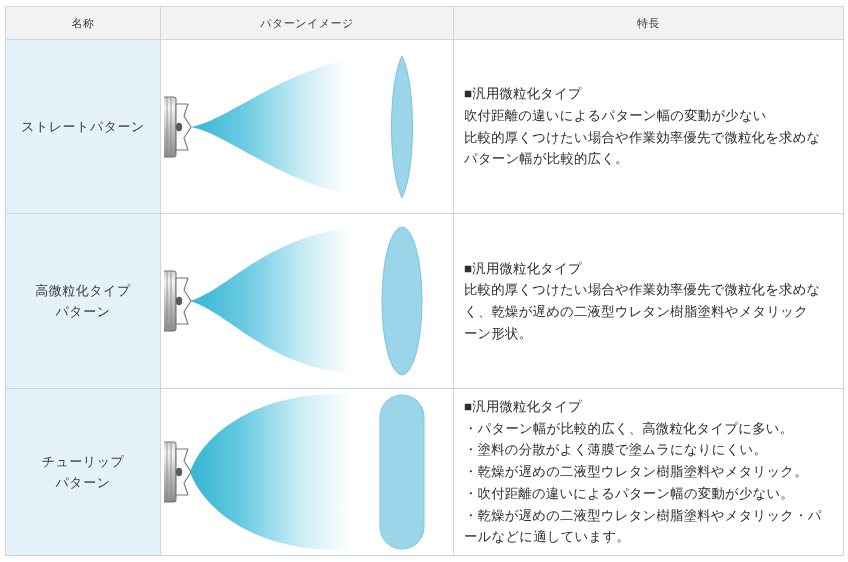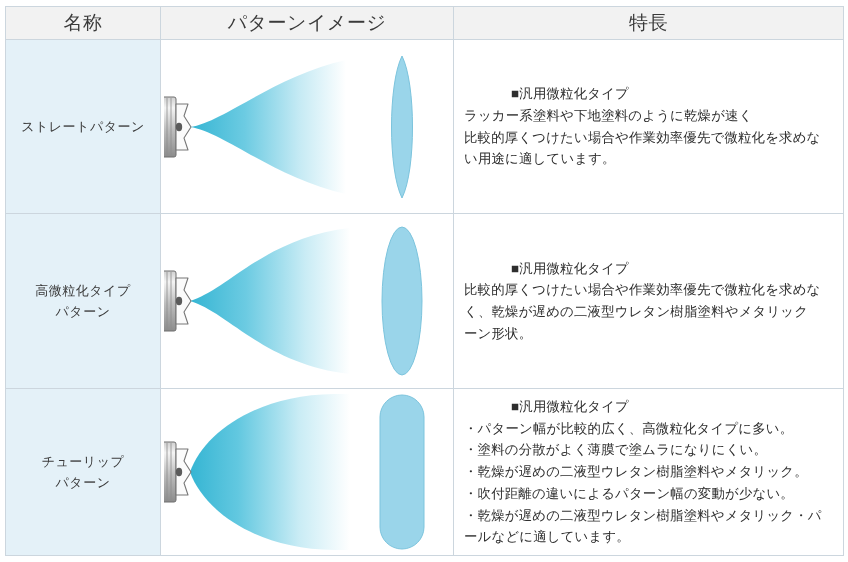--- a/index.html
+++ b/index.html
@@ -39,21 +39,21 @@
     border: 1px solid #ccd6de;
     padding: 0;
     vertical-align: middle;
     box-sizing: border-box;
   }
 
   thead th {
     height: 33px;
     background: #f2f2f2;
     font-weight: normal;
-    font-size: 19px;
+    font-size: 11px;
     color: #3a3a3a;
     text-align: center;
     letter-spacing: 0.5px;
   }
 
   td.name-cell {
     background: #e4f1f8;
     text-align: center;
     font-size: 13px;
     color: #3a3a3a;
@@ -74,21 +74,20 @@
     vertical-align: middle;
     padding: 4px 8px 4px 10px;
     font-size: 13.4px;
     line-height: 1.62;
     color: #2e2e2e;
     letter-spacing: 0.2px;
   }
   td.feature-cell .feat-head {
     display: block;
     white-space: nowrap;
-    margin-left: 47px;
   }
   td.feature-cell .feat-body { display: block; }
   td.feature-cell .feat-line { display: block; white-space: nowrap; }
 
   
   tr.row-straight td { height: 174px; }
   tr.row-semi td     { height: 175px; }
   tr.row-tulip td    { height: 166px; }
 </style>
 </head>
@@ -155,23 +154,23 @@
 
             <g>
               <path d="M 238 14 C 252 42 252 128 238 156 C 224 128 224 42 238 14 Z" fill="#9ad5ea" stroke="#7cc4dd" stroke-width="1"></path>
             </g>
           </svg>
         </td>
 
         <td class="feature-cell">
           <span class="feat-head">■汎用微粒化タイプ</span>
           <span class="feat-body">
-            <span class="feat-line">ラッカー系塗料や下地塗料のように乾燥が速く</span>
+            <span class="feat-line">吹付距離の違いによるパターン幅の変動が少ない</span>
             <span class="feat-line">比較的厚くつけたい場合や作業効率優先で微粒化を求めな</span>
-            <span class="feat-line">い用途に適しています。</span>
+            <span class="feat-line">パターン幅が比較的広く。</span>
           </span>
         </td>
       </tr>
 
       <tr class="row-semi">
         <td class="name-cell">
           <span class="nm-line">高微粒化タイプ</span>
           <span class="nm-line">パターン</span>
         </td>
 

